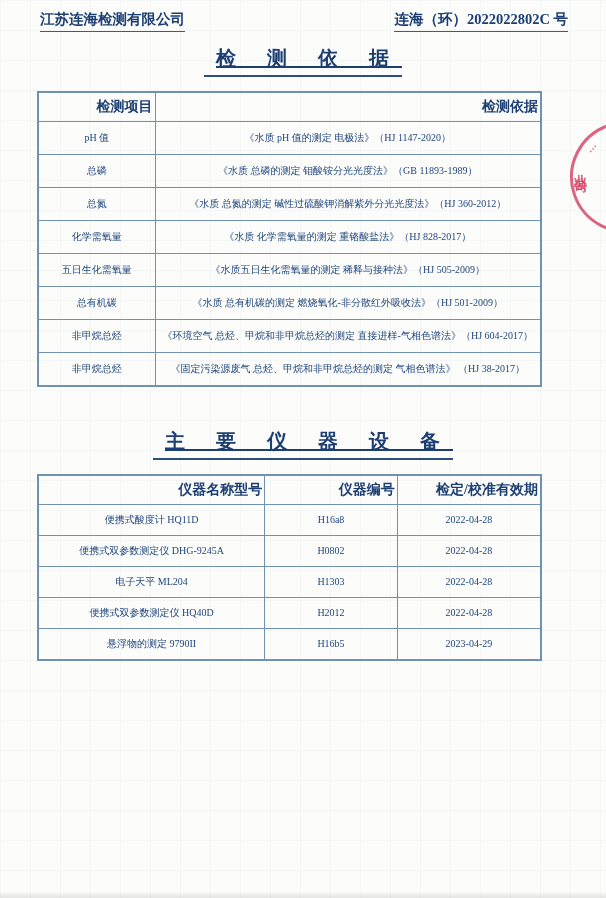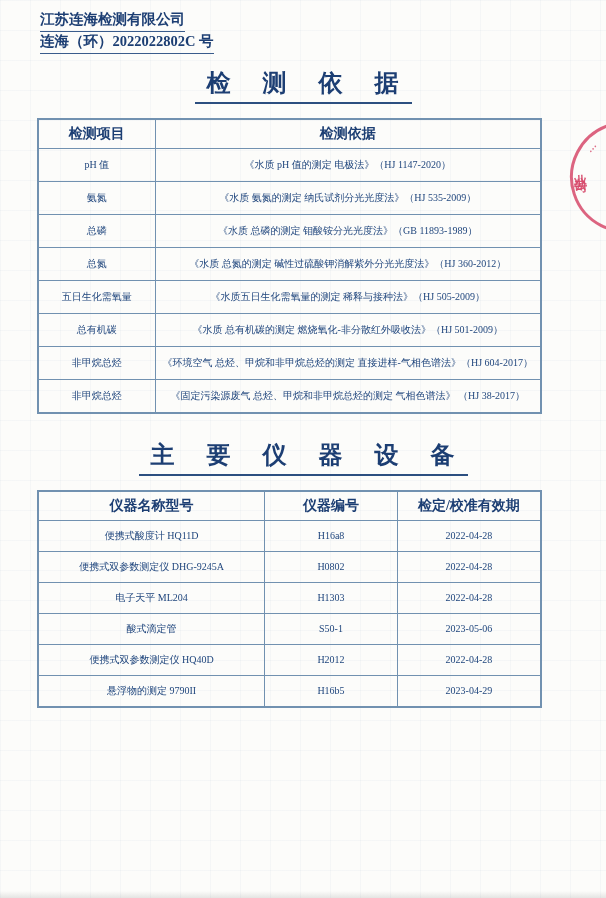--- a/index.html
+++ b/index.html
@@ -15,45 +15,45 @@
       linear-gradient(90deg, rgba(185,198,210,.10) 1px, transparent 1px);
     background-size:30px 30px;
   }
   .page::after{
     content:"";position:absolute;left:0;right:0;bottom:0;height:7px;
     background:linear-gradient(to bottom, rgba(0,0,0,0), rgba(120,120,118,.18));
   }
   .doc-header{
     display:flex;justify-content:space-between;align-items:flex-start;
     padding:10px 38px 0 40px;
-    flex-direction:column;
   }
   .doc-header .u{
     font-weight:bold;font-size:14.5px;color:#1c3e73;
     border-bottom:1.5px solid #3a5c8c;padding-bottom:2px;
   }
   .sec-title{
     width:fit-content;margin:13px auto 0 auto;
-    font-size:24px;font-weight:bold;color:#1c3e73;
+    font-size:20px;font-weight:bold;color:#1c3e73;
     letter-spacing:13px;
     border-bottom:2px solid #2c4f80;
     padding:0 0 3px 6px;
     text-indent:6px;
+    text-decoration:underline;
   }
   table{
     border-collapse:collapse;
     margin:14px 0 0 37px;
     width:505px;
     table-layout:fixed;
   }
   table,th,td{border:1.3px solid #7191b0;}
   table{border-width:2px;}
   th{
     font-size:14px;font-weight:bold;color:#1c3e73;
-    height:26px;padding:1px 2px;text-align:center;
+    height:26px;padding:1px 2px;text-align:right;
   }
   td{
     font-size:10px;color:#21477e;
     text-align:center;vertical-align:middle;
     padding:2px 6px;line-height:1.4;
   }
   .t-basis td{height:28px;}
   .t-basis .col-item{width:117px;}
   .t-equip td{height:26px;}
   .t-equip .col-name{width:224px;}
@@ -103,36 +103,36 @@
         <th>检测依据</th>
       </tr>
     </thead>
     <tbody>
 
         <tr>
           <td>pH 值</td>
           <td>《水质 pH 值的测定  电极法》（HJ 1147-2020）</td>
         </tr>
 
-        <tr>
-          <td>氨氮</td>
-          <td>《水质 氨氮的测定  纳氏试剂分光光度法》（HJ 535-2009）</td>
-        </tr>
 
         <tr>
           <td>总磷</td>
           <td>《水质 总磷的测定  钼酸铵分光光度法》（GB 11893-1989）</td>
         </tr>
 
         <tr>
           <td>总氮</td>
           <td>《水质 总氮的测定  碱性过硫酸钾消解紫外分光光度法》（HJ 360-2012）</td>
         </tr>
 
 
+        <tr>
+          <td>化学需氧量</td>
+          <td>《水质 化学需氧量的测定  重铬酸盐法》（HJ 828-2017）</td>
+        </tr>
 
         <tr>
           <td>五日生化需氧量</td>
           <td>《水质五日生化需氧量的测定  稀释与接种法》（HJ 505-2009）</td>
         </tr>
 
         <tr>
           <td>总有机碳</td>
           <td>《水质 总有机碳的测定  燃烧氧化-非分散红外吸收法》（HJ 501-2009）</td>
         </tr>
@@ -142,21 +142,21 @@
           <td>《环境空气 总烃、甲烷和非甲烷总烃的测定  直接进样-气相色谱法》（HJ 604-2017）</td>
         </tr>
 
         <tr>
           <td>非甲烷总烃</td>
           <td>《固定污染源废气 总烃、甲烷和非甲烷总烃的测定  气相色谱法》 （HJ 38-2017）</td>
         </tr>
       </tbody>
   </table>
 
-  <div class="sec-title" style="margin-top:25px;text-align:right;">主 要 仪 器 设 备</div>
+  <div class="sec-title" style="margin-top:41px;text-align:right;">主 要 仪 器 设 备</div>
 
   <table class="t-equip">
     <colgroup>
         <col class="col-name">
         <col class="col-code">
         <col class="col-valid">
       </colgroup>
     <thead>
       <tr>
         <th>仪器名称型号</th>
@@ -178,25 +178,20 @@
           <td>H0802</td>
           <td>2022-04-28</td>
         </tr>
 
         <tr>
           <td>电子天平 ML204</td>
           <td>H1303</td>
           <td>2022-04-28</td>
         </tr>
 
-        <tr>
-          <td>酸式滴定管</td>
-          <td>S50-1</td>
-          <td>2023-05-06</td>
-        </tr>
 
         <tr>
           <td>便携式双参数测定仪 HQ40D</td>
           <td>H2012</td>
           <td>2022-04-28</td>
         </tr>
 
 
         <tr>
           <td>悬浮物的测定 9790II</td>

